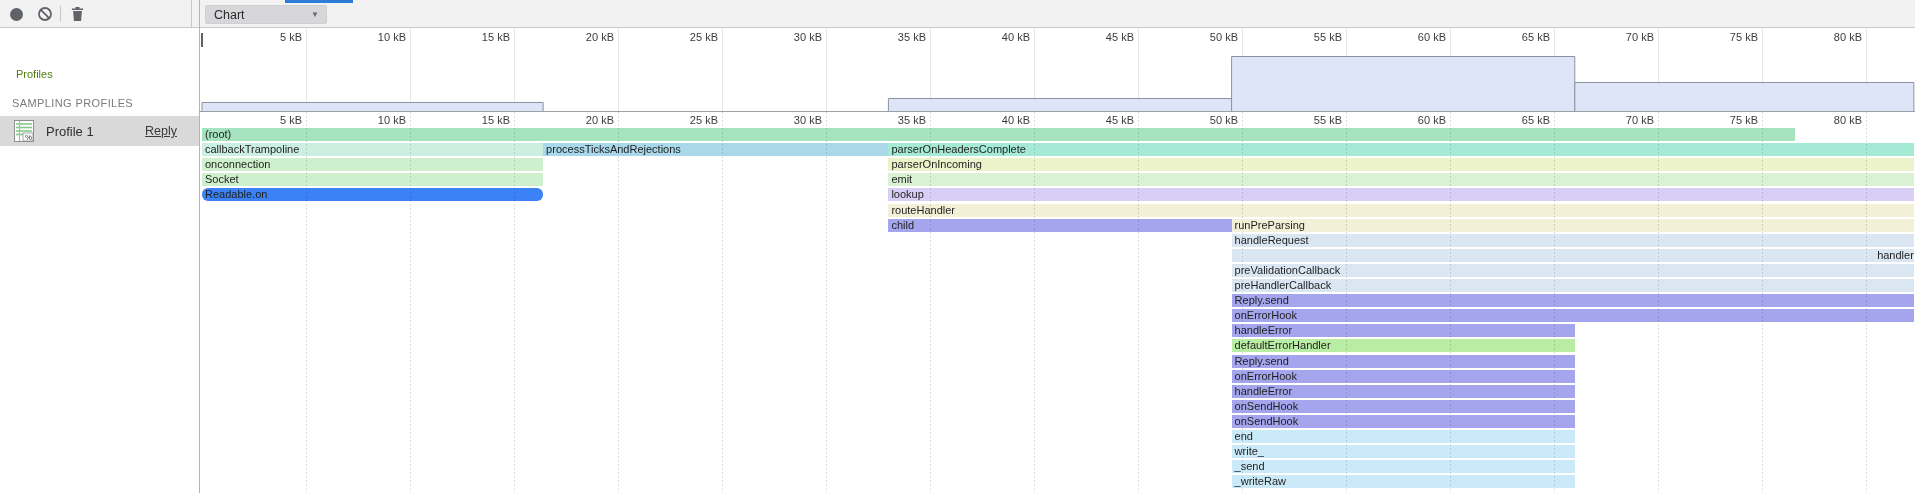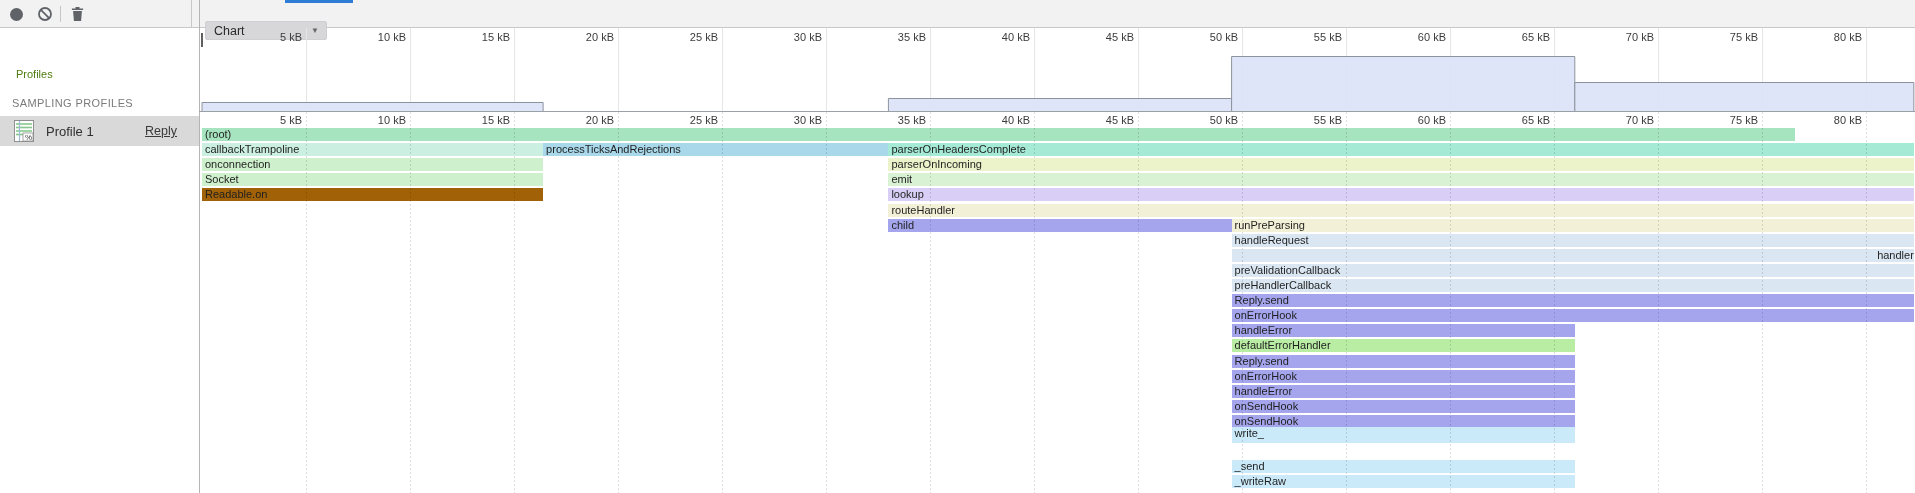--- a/index.html
+++ b/index.html
@@ -7,21 +7,21 @@
        font-family:"Liberation Sans",sans-serif;background:#fff;}
   
   .toolbar{position:absolute;left:0;top:0;width:1915px;height:28px;
            background:#f2f2f3;border-bottom:1px solid #c8c8c8;box-sizing:border-box;}
   .rec-circle{position:absolute;left:10px;top:8px;width:13px;height:13px;border-radius:50%;background:#5f6368;}
   .tb-sep{position:absolute;top:6px;width:1px;height:16px;background:#c6c6c6;}
   .tb-vdiv{position:absolute;top:0;width:1px;height:28px;background:#c8c8c8;}
   .tb-icon{position:absolute;top:6px;}
   .accent-line{position:absolute;top:0;height:3px;}
   .chart-select{position:absolute;left:205px;top:5px;width:122px;height:19px;background:#d7d7da;
-                border:1px solid #cfcfd2;border-radius:2px;box-sizing:border-box;cursor:default;margin-top:16px;}
+                border:1px solid #cfcfd2;border-radius:2px;box-sizing:border-box;cursor:default;}
   .chart-select .val{position:absolute;left:8px;top:2px;font-size:12.5px;color:#2a2a2a;}
   .chart-select .arrow{position:absolute;right:7px;top:4px;font-size:8px;color:#666;}
   
   .sidebar{position:absolute;left:0;top:28px;width:199px;height:465px;background:#fff;}
   .pane-border{position:absolute;left:199px;top:0;width:1px;height:493px;background:#b5b5b5;}
   .sb-title{position:absolute;left:16px;top:40px;font-size:11px;color:#4d7c0f;}
   .sb-section{position:absolute;left:12px;top:69px;font-size:11px;color:#7a7a7a;letter-spacing:.4px;}
   .profile-row{position:absolute;left:0;top:88px;width:199px;height:30px;background:#d9d9d9;}
   .profile-icon{position:absolute;left:14px;top:4px;}
   .profile-name{position:absolute;left:46px;top:8px;font-size:13px;color:#303030;}
@@ -169,37 +169,37 @@
         <line x1="199" x2="1915" y1="65.5" y2="65.5" stroke="#9aa0a6"></line>
       </svg>
       <div class="bar" title="(root)" style="left: 202px; top: 128px; width: 1593px; background: rgb(166, 227, 191); position: absolute;">(root)</div>
       <div class="bar" title="callbackTrampoline" style="left: 202px; top: 143.1px; width: 341.12px; background: rgb(203, 240, 226); position: absolute;">callbackTrampoline</div>
       <div class="bar" title="processTicksAndRejections" style="left: 543.12px; top: 143.1px; width: 345.28px; background: rgb(168, 216, 234); position: absolute;">processTicksAndRejections</div>
       <div class="bar" title="parserOnHeadersComplete" style="left: 888.4px; top: 143.1px; width: 1025.44px; background: rgb(164, 234, 213); position: absolute;">parserOnHeadersComplete</div>
       <div class="bar" title="onconnection" style="left: 202px; top: 158.2px; width: 341.12px; background: rgb(207, 240, 204); position: absolute;">onconnection</div>
       <div class="bar" title="parserOnIncoming" style="left: 888.4px; top: 158.2px; width: 1025.44px; background: rgb(236, 242, 201); position: absolute;">parserOnIncoming</div>
       <div class="bar" title="Socket" style="left: 202px; top: 173.3px; width: 341.12px; background: rgb(207, 240, 204); position: absolute;">Socket</div>
       <div class="bar" title="emit" style="left: 888.4px; top: 173.3px; width: 1025.44px; background: rgb(217, 242, 212); position: absolute;">emit</div>
-      <div class="bar" title="Readable.on" style="left: 202px; top: 188.4px; width: 341.12px; background: #a16207; position: absolute;">Readable.on</div>
+      <div class="bar" title="Readable.on" style="left: 202px; top: 188.4px; width: 341.12px; background: #3b82f6; position: absolute; border-radius: 6px;">Readable.on</div>
       <div class="bar" title="lookup" style="left: 888.4px; top: 188.4px; width: 1025.44px; background: rgb(217, 207, 246); position: absolute;">lookup</div>
       <div class="bar" title="routeHandler" style="left: 888.4px; top: 203.5px; width: 1025.44px; background: rgb(242, 240, 214); position: absolute;">routeHandler</div>
       <div class="bar dots" title="child" style="left: 888.4px; top: 218.6px; width: 343.2px; background: rgb(164, 165, 237); position: absolute;">child</div>
       <div class="bar" title="runPreParsing" style="left: 1231.6px; top: 218.6px; width: 682.24px; background: rgb(242, 240, 214); position: absolute;">runPreParsing</div>
       <div class="bar" title="handleRequest" style="left: 1231.6px; top: 233.7px; width: 682.24px; background: rgb(218, 231, 243); position: absolute;">handleRequest</div>
       <div class="bar" title="handler" style="left: 1231.6px; top: 248.8px; width: 682.24px; background: rgb(218, 231, 243); position: absolute; text-align: right;">handler</div>
       <div class="bar" title="preValidationCallback" style="left: 1231.6px; top: 263.9px; width: 682.24px; background: rgb(218, 231, 243); position: absolute;">preValidationCallback</div>
       <div class="bar" title="preHandlerCallback" style="left: 1231.6px; top: 279px; width: 682.24px; background: rgb(218, 231, 243); position: absolute;">preHandlerCallback</div>
       <div class="bar" title="Reply.send" style="left: 1231.6px; top: 294.1px; width: 682.24px; background: rgb(164, 165, 237); position: absolute;">Reply.send</div>
       <div class="bar" title="onErrorHook" style="left: 1231.6px; top: 309.2px; width: 682.24px; background: rgb(164, 165, 237); position: absolute;">onErrorHook</div>
       <div class="bar" title="handleError" style="left: 1231.6px; top: 324.3px; width: 343.2px; background: rgb(164, 165, 237); position: absolute;">handleError</div>
       <div class="bar" title="defaultErrorHandler" style="left: 1231.6px; top: 339.4px; width: 343.2px; background: rgb(185, 237, 164); position: absolute;">defaultErrorHandler</div>
       <div class="bar" title="Reply.send" style="left: 1231.6px; top: 354.5px; width: 343.2px; background: rgb(164, 165, 237); position: absolute;">Reply.send</div>
       <div class="bar" title="onErrorHook" style="left: 1231.6px; top: 369.6px; width: 343.2px; background: rgb(164, 165, 237); position: absolute;">onErrorHook</div>
       <div class="bar" title="handleError" style="left: 1231.6px; top: 384.7px; width: 343.2px; background: rgb(164, 165, 237); position: absolute;">handleError</div>
       <div class="bar" title="onSendHook" style="left: 1231.6px; top: 399.8px; width: 343.2px; background: rgb(164, 165, 237); position: absolute;">onSendHook</div>
       <div class="bar" title="onSendEnd" style="left: 1231.6px; top: 414.9px; width: 343.2px; background: rgb(164, 165, 237); position: absolute;">onSendHook</div>
       <div class="bar" title="end" style="left: 1231.6px; top: 430px; width: 343.2px; background: rgb(203, 234, 249); position: absolute;">end</div>
-      <div class="bar" title="write_" style="left: 1231.6px; top: 427px; width: 343.2px; background: rgb(203, 234, 249); position: absolute;">write_</div>
+      <div class="bar" title="write_" style="left: 1231.6px; top: 445px; width: 343.2px; background: rgb(203, 234, 249); position: absolute;">write_</div>
       <div class="bar" title="_send" style="left: 1231.6px; top: 460.2px; width: 343.2px; background: rgb(203, 234, 249); position: absolute;">_send</div>
       <div class="bar" title="_writeRaw" style="left: 1231.6px; top: 475.3px; width: 343.2px; background: rgb(203, 234, 249); position: absolute;">_writeRaw</div>
     </div>
 
 </div>
 
 </body></html>

